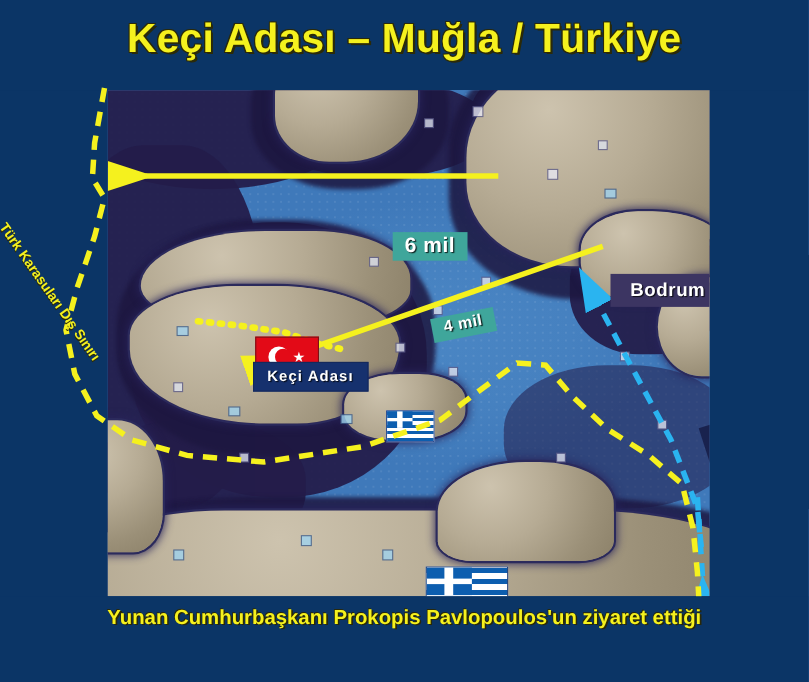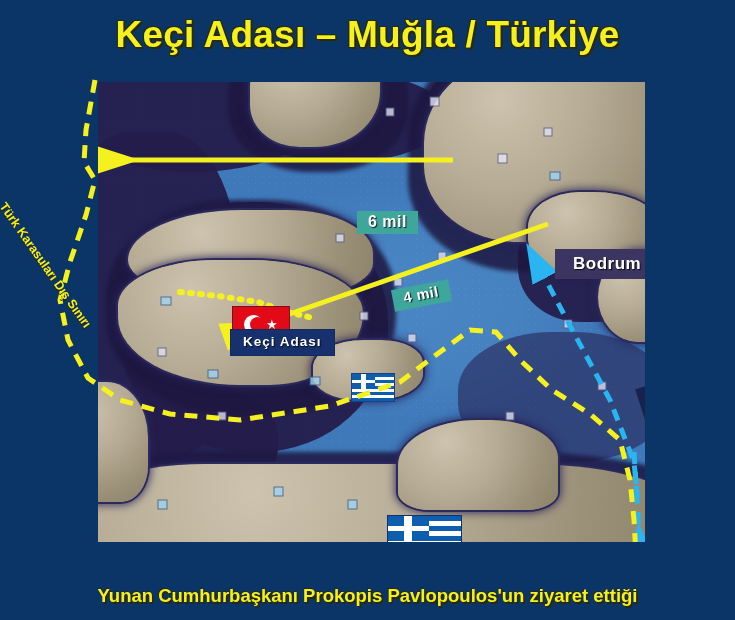--- a/index.html
+++ b/index.html
@@ -107,21 +107,21 @@
     left: 457px; top: 167px;
     background: #3c3562;
     padding: 6px 18px 7px 18px;
     font-size: 17px;
     letter-spacing: 0.5px;
   }
   #label-6mil {
     left: 259px; top: 129px;
     background: #3fa69b;
     padding: 3px 11px 4px 11px;
-    font-size: 16px;
+    font-size: 19px;
     letter-spacing: 0.5px;
   }
   #label-4mil {
     left: 295px; top: 208px;
     background: #3fa69b;
     padding: 3px 11px 4px 11px;
     font-size: 14.5px;
     letter-spacing: 0.5px;
     transform: rotate(-11deg);
     transform-origin: left center;
@@ -242,21 +242,20 @@
     background: #0b3566;
   }
   .caption-line {
     width: 735px;
     text-align: center;
     color: #f5f11e;
     font-weight: bold;
     font-size: 18.5px;
     white-space: nowrap;
     text-shadow: 1.5px 1.5px 0 #2a2908, -0.6px -0.6px 0 #2a2908;
-    margin-top: 35px;
   }
   #caption-line-1 { position: absolute; top: 8px; }
   #caption-line-2 { position: absolute; top: 33px; }
 </style>
 </head>
 <body>
 
 <div id="title-bar">
   <div id="page-title">Keçi Adası – Muğla / Türkiye</div>
 </div>

